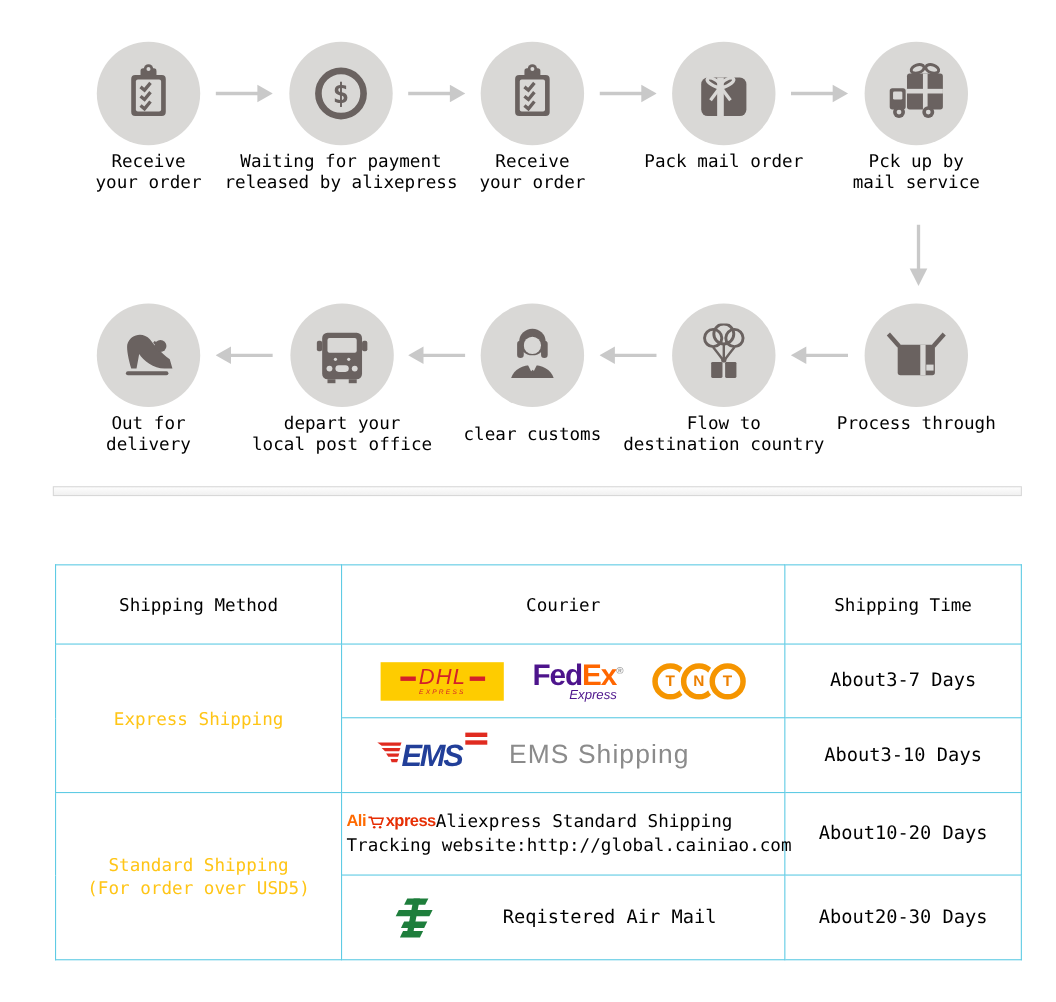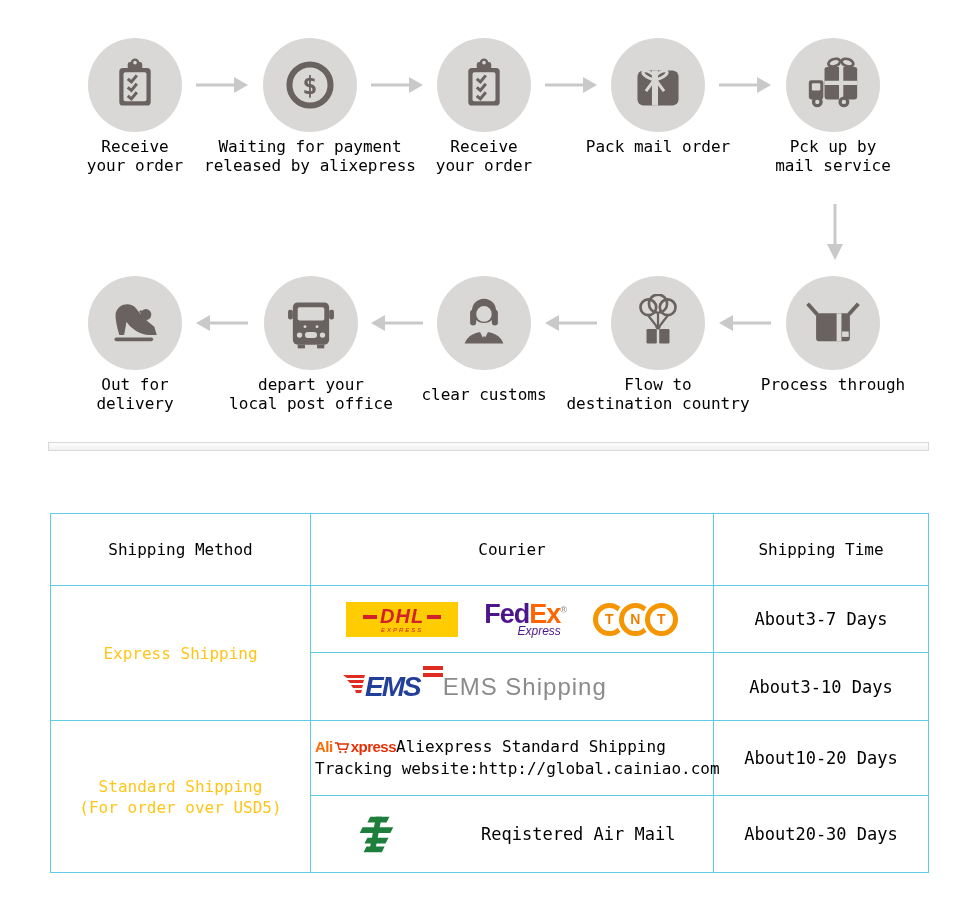--- a/index.html
+++ b/index.html
@@ -28,21 +28,21 @@
   .method-cell{text-align:center;color:#FFC516;font-size:16px;line-height:21px;}
   .time-cell{text-align:center;font-size:17px;color:#000;}
 
   .logo-row{display:flex;align-items:center;justify-content:center;gap:26px;}
 
   
   .dhl{width:112px;height:35px;background:#FECC00;display:flex;flex-direction:column;
        align-items:center;justify-content:center;font-family:"Liberation Sans",sans-serif;}
   .dhl-main{display:flex;align-items:center;}
   .dhl-dash{width:14px;height:4px;background:#D3202A;margin:0 3px;}
-  .dhl-word{color:#D3202A;font-style:italic;font-weight:700;font-size:20px;letter-spacing:1px;}
+  .dhl-word{color:#D3202A;font-style:italic;font-weight:400;font-size:20px;letter-spacing:1px;}
   .dhl-sub{color:#D3202A;font-style:italic;font-size:6px;letter-spacing:2px;margin-top:-1px;}
 
   
   .fedex{font-family:"Liberation Sans",sans-serif;line-height:1;}
   .fedex-main{font-weight:800;font-size:27px;letter-spacing:-1px;}
   .fed{color:#4D148C}.ex{color:#FF6600}
   .reg{font-size:9px;color:#999;vertical-align:super;letter-spacing:0;}
   .fedex-sub{color:#4D148C;font-style:italic;font-size:12px;text-align:right;margin-top:-3px;padding-right:6px;}
 
   
@@ -53,34 +53,34 @@
             box-shadow:0 0 0 3px #fff;}
   .tnt-ring:first-child{margin-left:0;}
 
   
   .ems-cell-inner{display:flex;align-items:center;padding-left:30px;}
   .ems{display:flex;font-family:"Liberation Sans",sans-serif;}
   .ems-wing{width:26px;height:26px;margin-right:-2px;}
   .ems-word{color:#223F99;font-style:italic;font-weight:900;font-size:28px;letter-spacing:-2px;}
   .ems-eq{display:inline-block;margin-left:3px;position:relative;top:-8px;}
   .ems-eq i{display:block;width:20px;height:4px;background:#E02B20;margin:3px 0;}
-  .ems-label{margin-left:0;font-family:"Liberation Sans",sans-serif;font-size:24px;color:#8B8B8B;letter-spacing:1px;}
+  .ems-label{margin-left:20px;font-family:"Liberation Sans",sans-serif;font-size:24px;color:#8B8B8B;letter-spacing:1px;}
 
   
   .ali-cell{font-size:16px;line-height:22px;}
   .ali-wrap{padding-left:4px;}
   .ali-line1{display:flex;align-items:center;white-space:nowrap;}
   .ali-logo{display:inline-flex;align-items:center;font-family:"Liberation Sans",sans-serif;
             font-weight:bold;font-size:15px;letter-spacing:-0.5px;}
   .ali-a{color:#FF6A00}.ali-x{color:#E62E04}
   .ali-logo svg{margin:0 1px;}
   .ali-line2{white-space:nowrap;}
 
   
-  .airmail{display:flex;align-items:center;padding-left:42px;gap:24px;}
+  .airmail{display:flex;align-items:center;padding-left:42px;}
   .airmail-label{margin-left:58px;font-size:17px;white-space:nowrap;}
 </style>
 </head>
 <body>
 
 <div class="canvas">
 
   <div class="step" style="left:135px;top:38px">
     <div class="circle">
       <svg viewBox="0 0 48 48">

